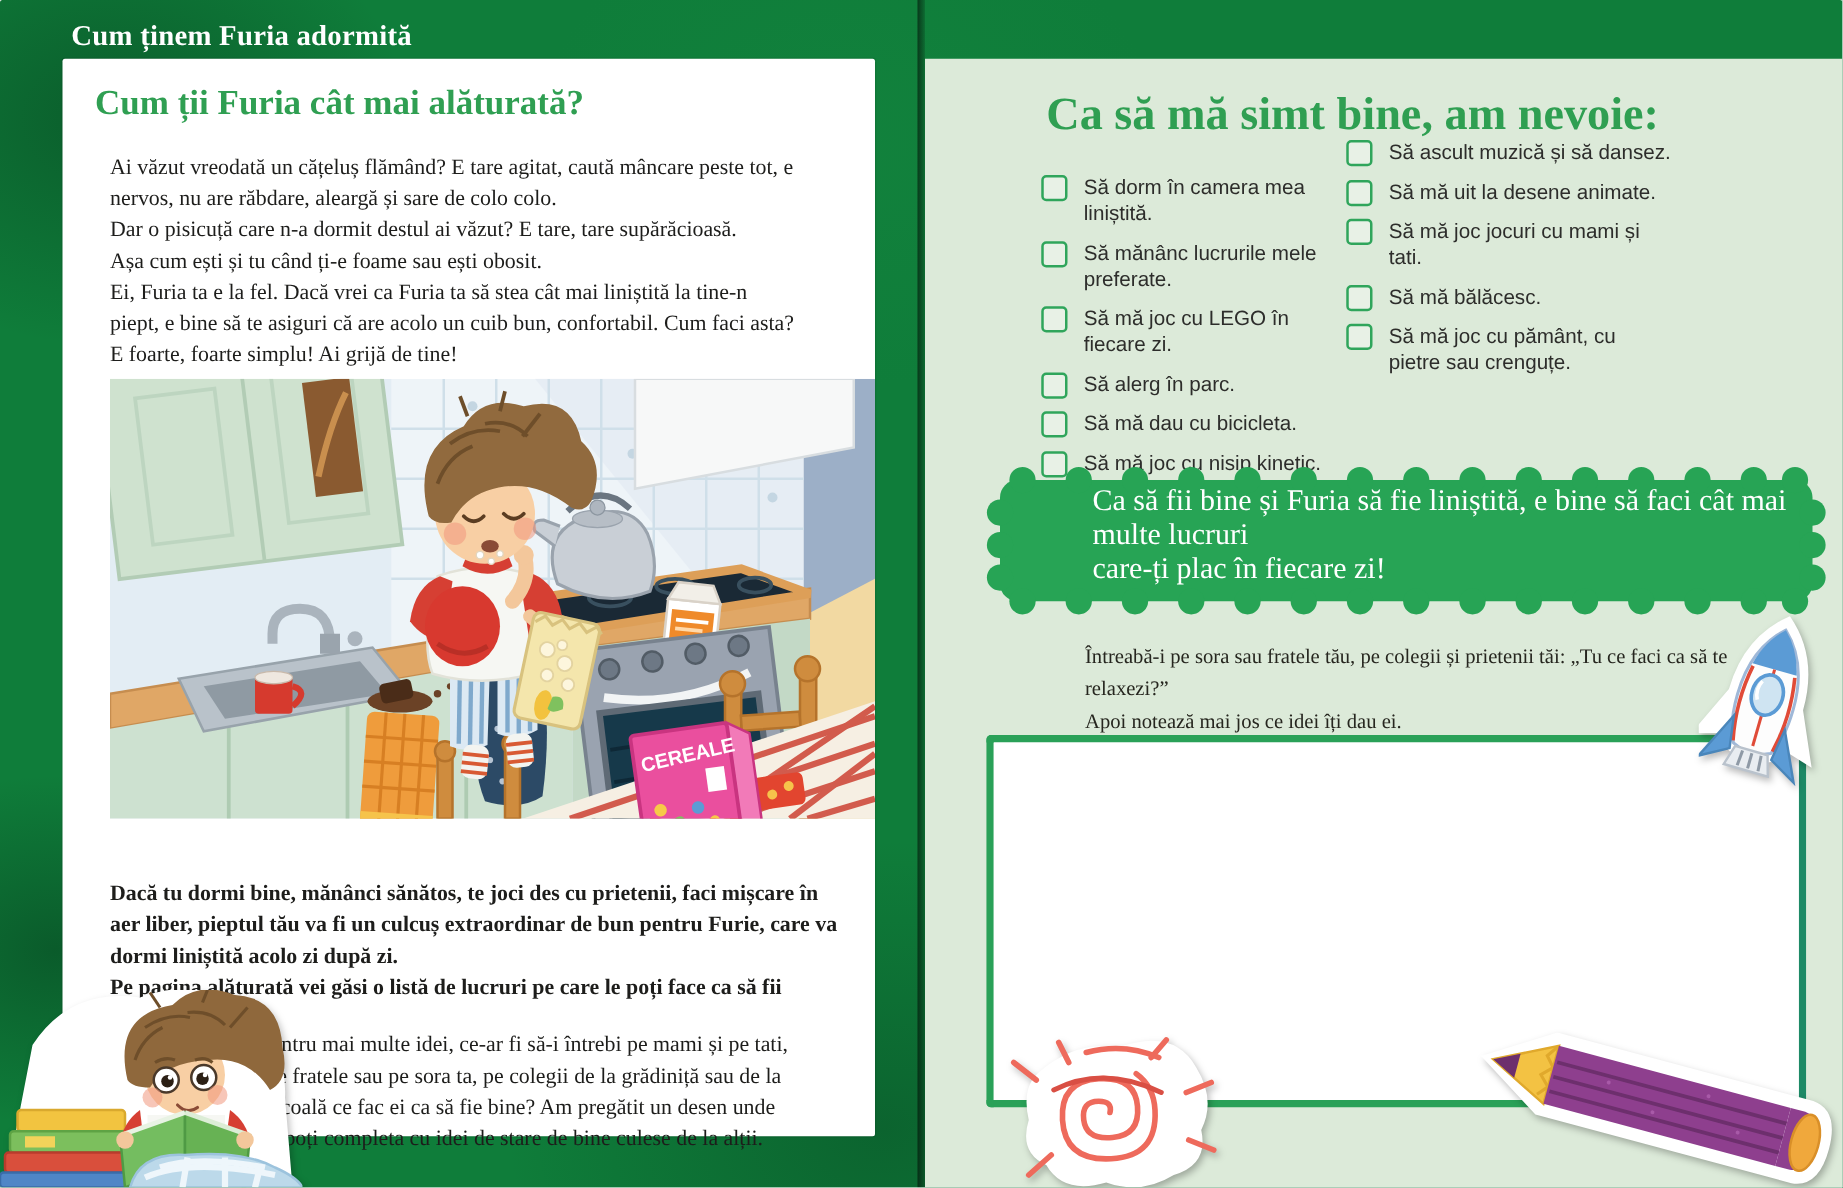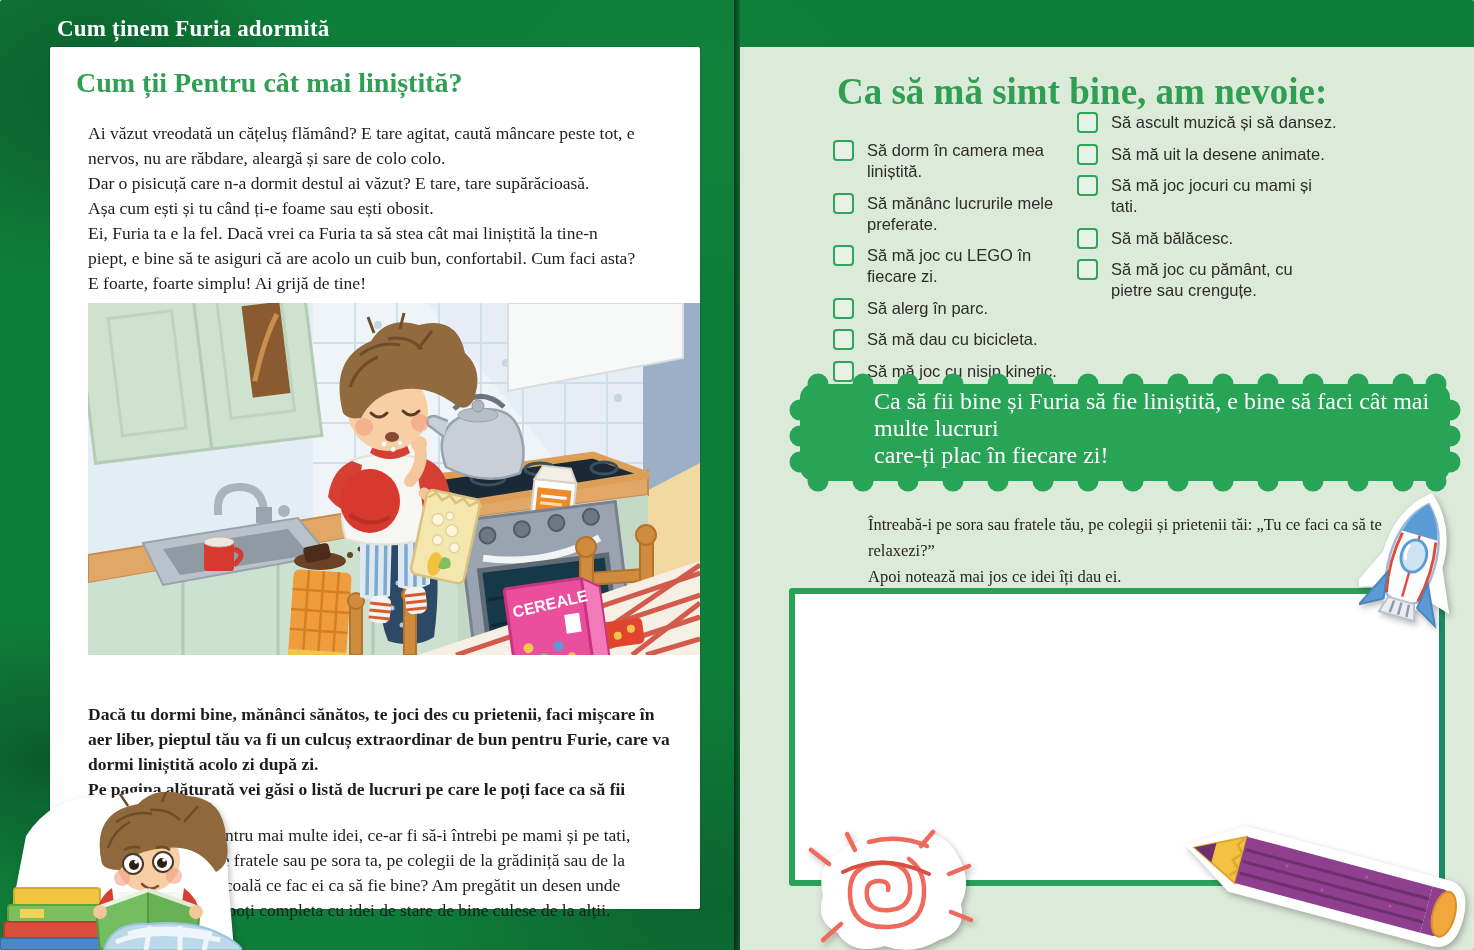--- a/index.html
+++ b/index.html
@@ -58,21 +58,21 @@
     filter:drop-shadow(2px 3px 3px rgba(0,0,0,.28));}
 </style>
 </head>
 <body>
 
 <div class="stage">
 
   <div class="page-header">Cum ținem Furia adormită</div>
 
   <div class="card">
-    <div class="card-title">Cum ții Pentru cât mai liniștită?</div>
+    <div class="card-title">Cum ții Furia cât mai alăturată?</div>
     <div class="body-text para1">Ai văzut vreodată un cățeluș flămând? E tare agitat, caută mâncare peste tot, e
 nervos, nu are răbdare, aleargă și sare de colo colo.
 Dar o  pisicuță care n-a dormit destul ai văzut? E tare, tare supărăcioasă.
 Așa cum ești și tu când ți-e foame sau ești obosit.
 Ei, Furia ta e la fel. Dacă vrei ca Furia ta să stea cât mai liniștită la tine-n
 piept, e bine să te asiguri că are acolo un cuib bun, confortabil. Cum faci asta?
 E foarte, foarte simplu! Ai grijă de tine!</div>
 
     <div class="kitchen-wrap">
       <svg width="612" height="352" viewBox="0 0 612 352">

